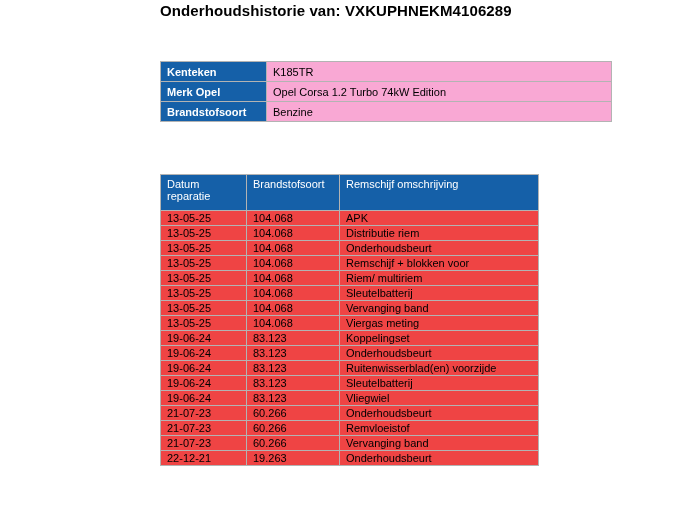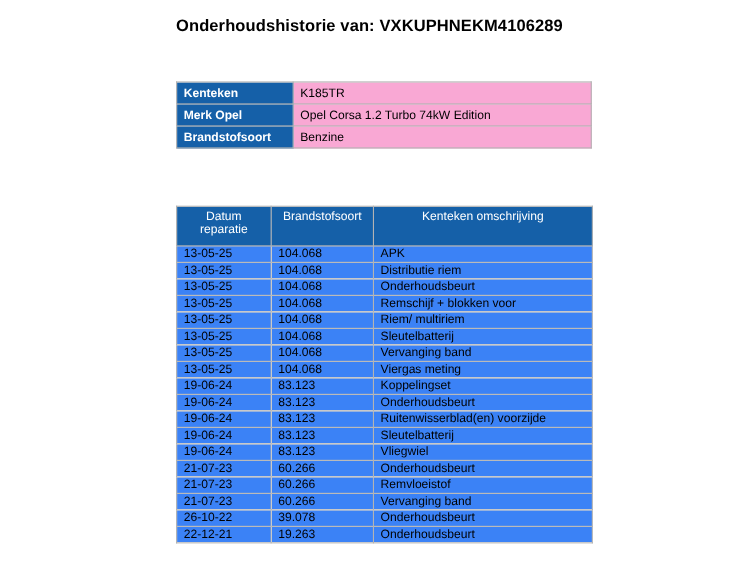--- a/index.html
+++ b/index.html
@@ -5,56 +5,56 @@
   :root { --header-blue: #1560a8; --border: #b3b3b3; }
   * { box-sizing: border-box; }
   html, body { margin: 0; padding: 0; }
   body {
     width: 685px; height: 514px;
     background: #ffffff;
     font-family: "Liberation Sans", sans-serif;
     color: #000;
     overflow: hidden;
   }
-  .content { margin-left: 160px; padding-top: 15px; }
+  .content { margin-left: 160px; padding-top: 2px; }
   .page-title {
     font-size: 15px;
     font-weight: bold;
     margin: 0 0 0 0;
     letter-spacing: 0.1px;
   }
   table { border-collapse: collapse; table-layout: fixed; }
   td, th { border: 1px solid var(--border); font-size: 11px; }
 
   
-  .vehicle-table { width: 378px; margin-top: 42px; }
+  .vehicle-table { width: 452px; margin-top: 42px; }
   .vehicle-table td { padding: 3px 6px; height: 20px; }
   .vehicle-table .label-cell {
     background: var(--header-blue);
     color: #ffffff;
     font-weight: bold;
     width: 106px;
   }
   .vehicle-table .value-cell { background: #f9a8d4; }
 
   
   .history-table { width: 378px; margin-top: 52px; }
   .history-table thead th {
     background: var(--header-blue);
     color: #ffffff;
     font-weight: normal;
-    text-align: center;
+    text-align: left;
     vertical-align: top;
     padding: 3px 6px;
     height: 36px;
   }
   .history-table td {
     padding: 1px 6px;
     height: 14px;
-    background: #3b82f6;
+    background: #ef4444;
     white-space: nowrap;
     overflow: hidden;
     margin-top: 32px;
   }
   .col-date { width: 86px; }
   .col-km { width: 93px; }
   .col-desc { width: 199px; }
 </style>
 </head>
 <body>
@@ -83,21 +83,21 @@
   <table class="history-table">
     <colgroup>
       <col class="col-date">
         <col class="col-km">
         <col class="col-desc">
     </colgroup>
     <thead>
       <tr>
           <th>Datum reparatie</th>
           <th>Brandstofsoort</th>
-          <th>Kenteken omschrijving</th>
+          <th>Remschijf omschrijving</th>
         </tr>
     </thead>
     <tbody>
         <tr>
           <td>13-05-25</td>
           <td>104.068</td>
           <td>APK</td>
         </tr>
         <tr>
           <td>13-05-25</td>
@@ -168,25 +168,20 @@
           <td>21-07-23</td>
           <td>60.266</td>
           <td>Remvloeistof</td>
         </tr>
         <tr>
           <td>21-07-23</td>
           <td>60.266</td>
           <td>Vervanging band</td>
         </tr>
         <tr>
-          <td>26-10-22</td>
-          <td>39.078</td>
-          <td>Onderhoudsbeurt</td>
-        </tr>
-        <tr>
           <td>22-12-21</td>
           <td>19.263</td>
           <td>Onderhoudsbeurt</td>
         </tr>
       </tbody>
   </table>
 
 </div>
 
 </body></html>

